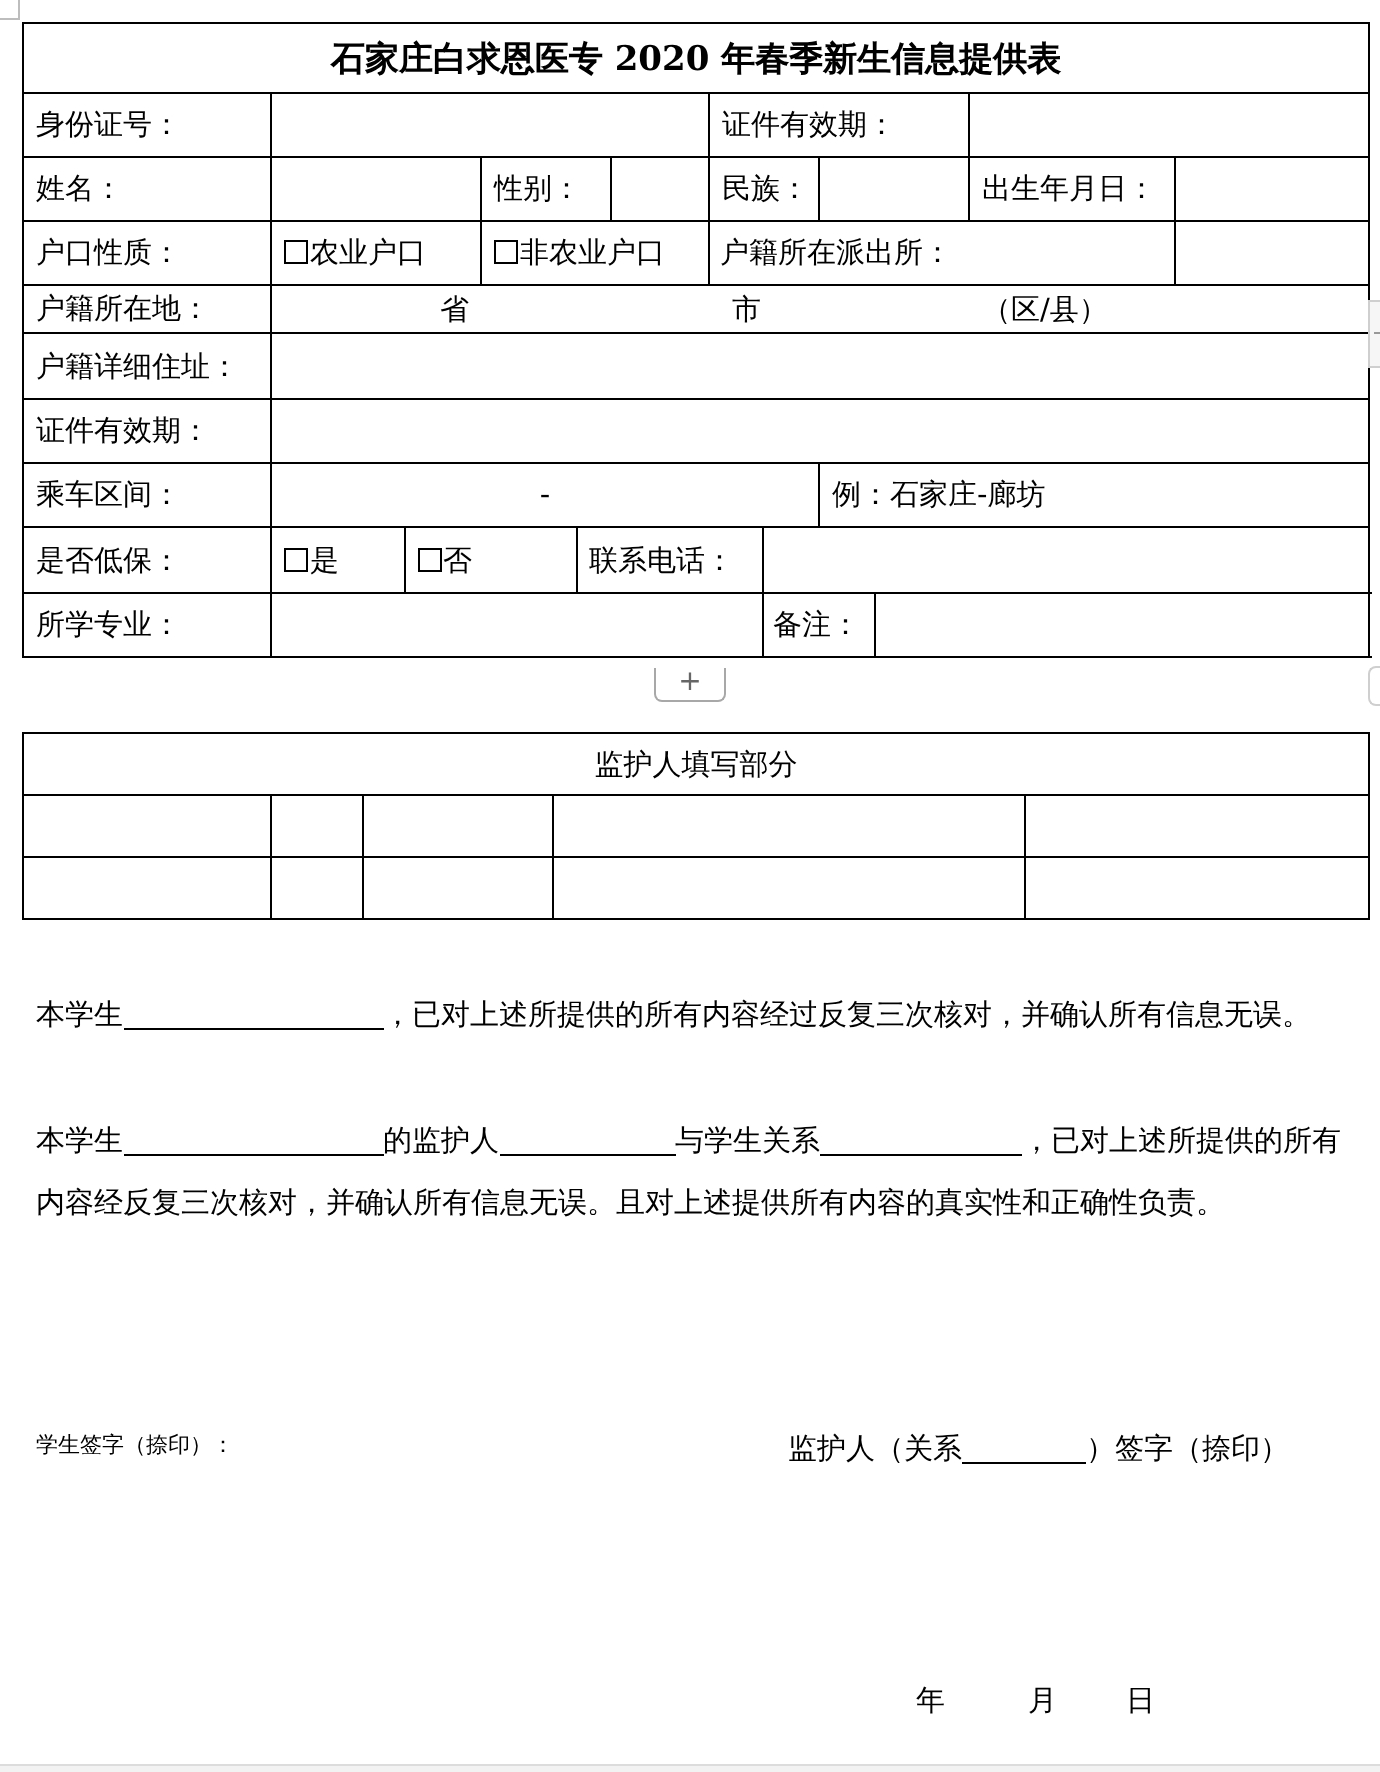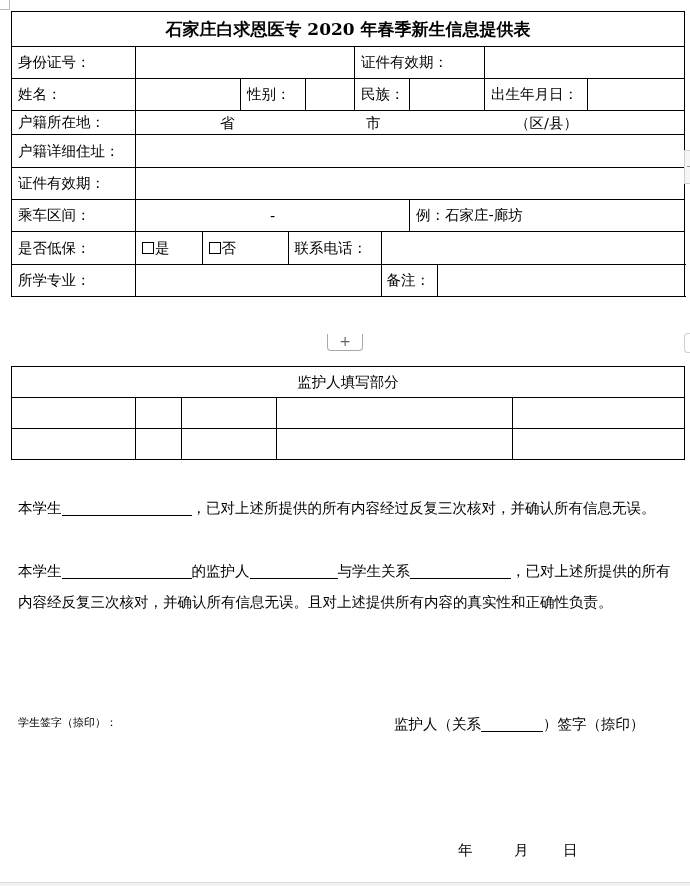--- a/index.html
+++ b/index.html
@@ -96,26 +96,33 @@
   <tr style="height:32px">
     <td>姓名：</td>
     <td></td>
     <td>性别：</td>
     <td></td>
     <td>民族：</td>
     <td></td>
     <td>出生年月日：</td>
     <td></td>
   </tr>
+  <tr style="height:32px">
+    <td>户口性质：</td>
+    <td><span class="chk"></span><span>农业户口</span></td>
+    <td colspan="2"><span class="chk"></span><span>非农业户口</span></td>
+    <td colspan="3" style="padding-left:5px">户籍所在派出所：</td>
+    <td style="position:relative"></td>
+  </tr>
   <tr style="height:24px">
     <td>户籍所在地：</td>
     <td colspan="7" class="addr-cell">
       <span style="left:84px">省</span>
       <span style="left:230px">市</span>
-      <span style="left:379px">（区/县）</span>
+      <span style="left:355px">（区/县）</span>
     </td>
   </tr>
   <tr style="height:33px">
     <td>户籍详细住址：</td>
     <td colspan="7"></td>
   </tr>
   <tr style="height:32px">
     <td>证件有效期：</td>
     <td colspan="7"></td>
   </tr>

